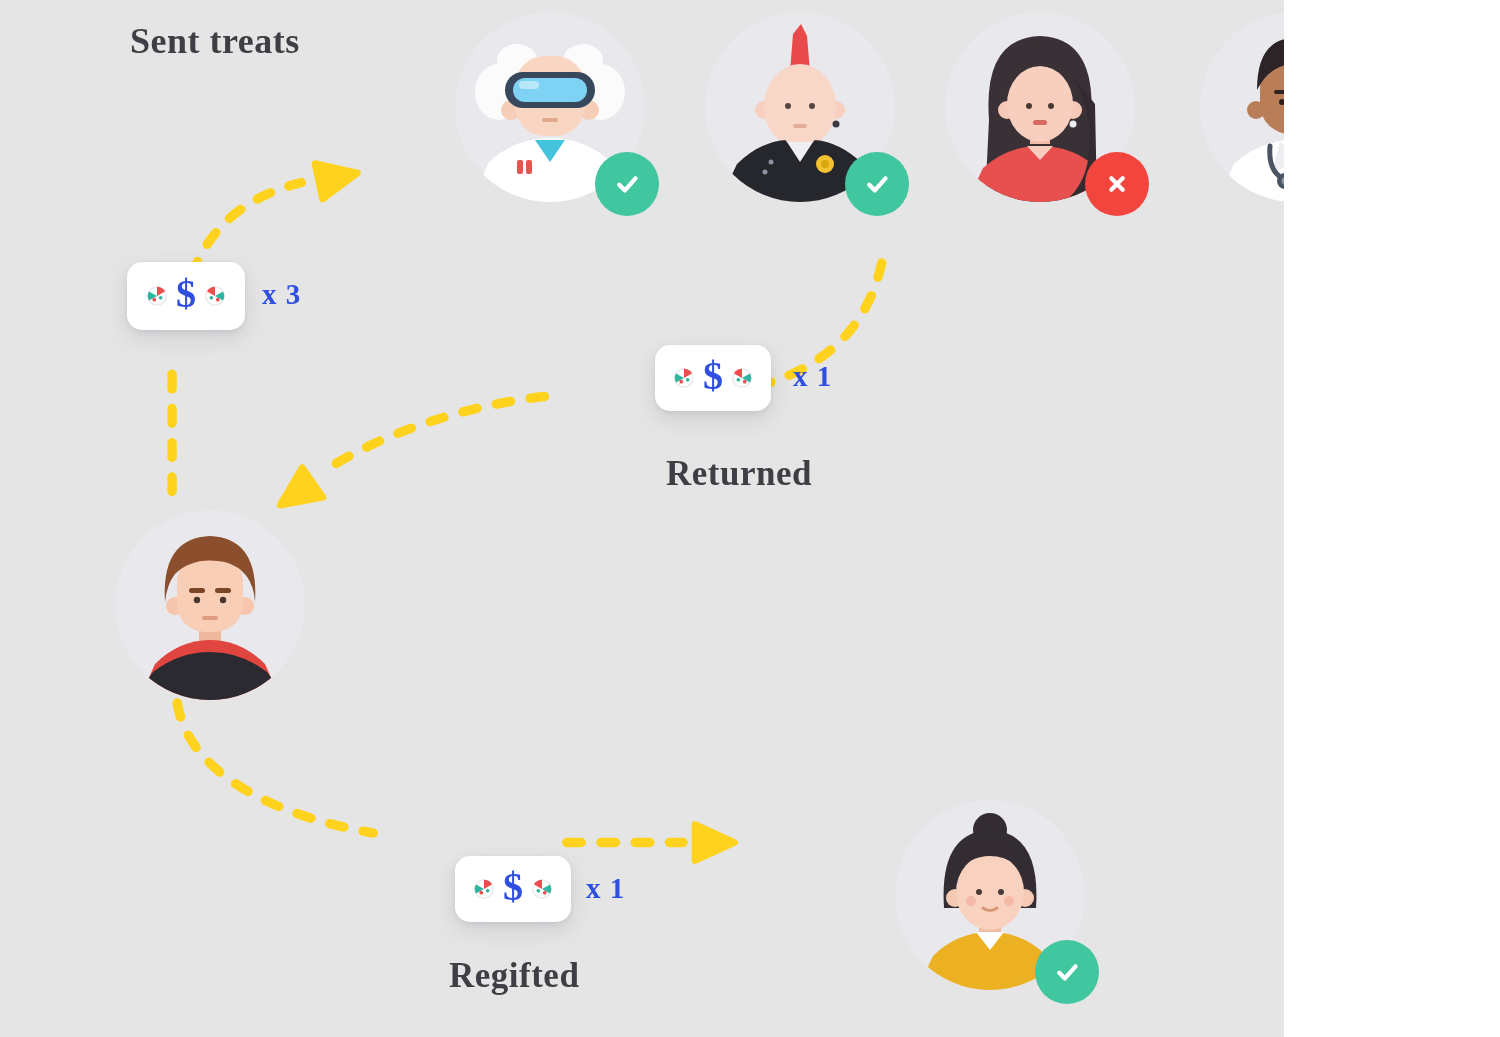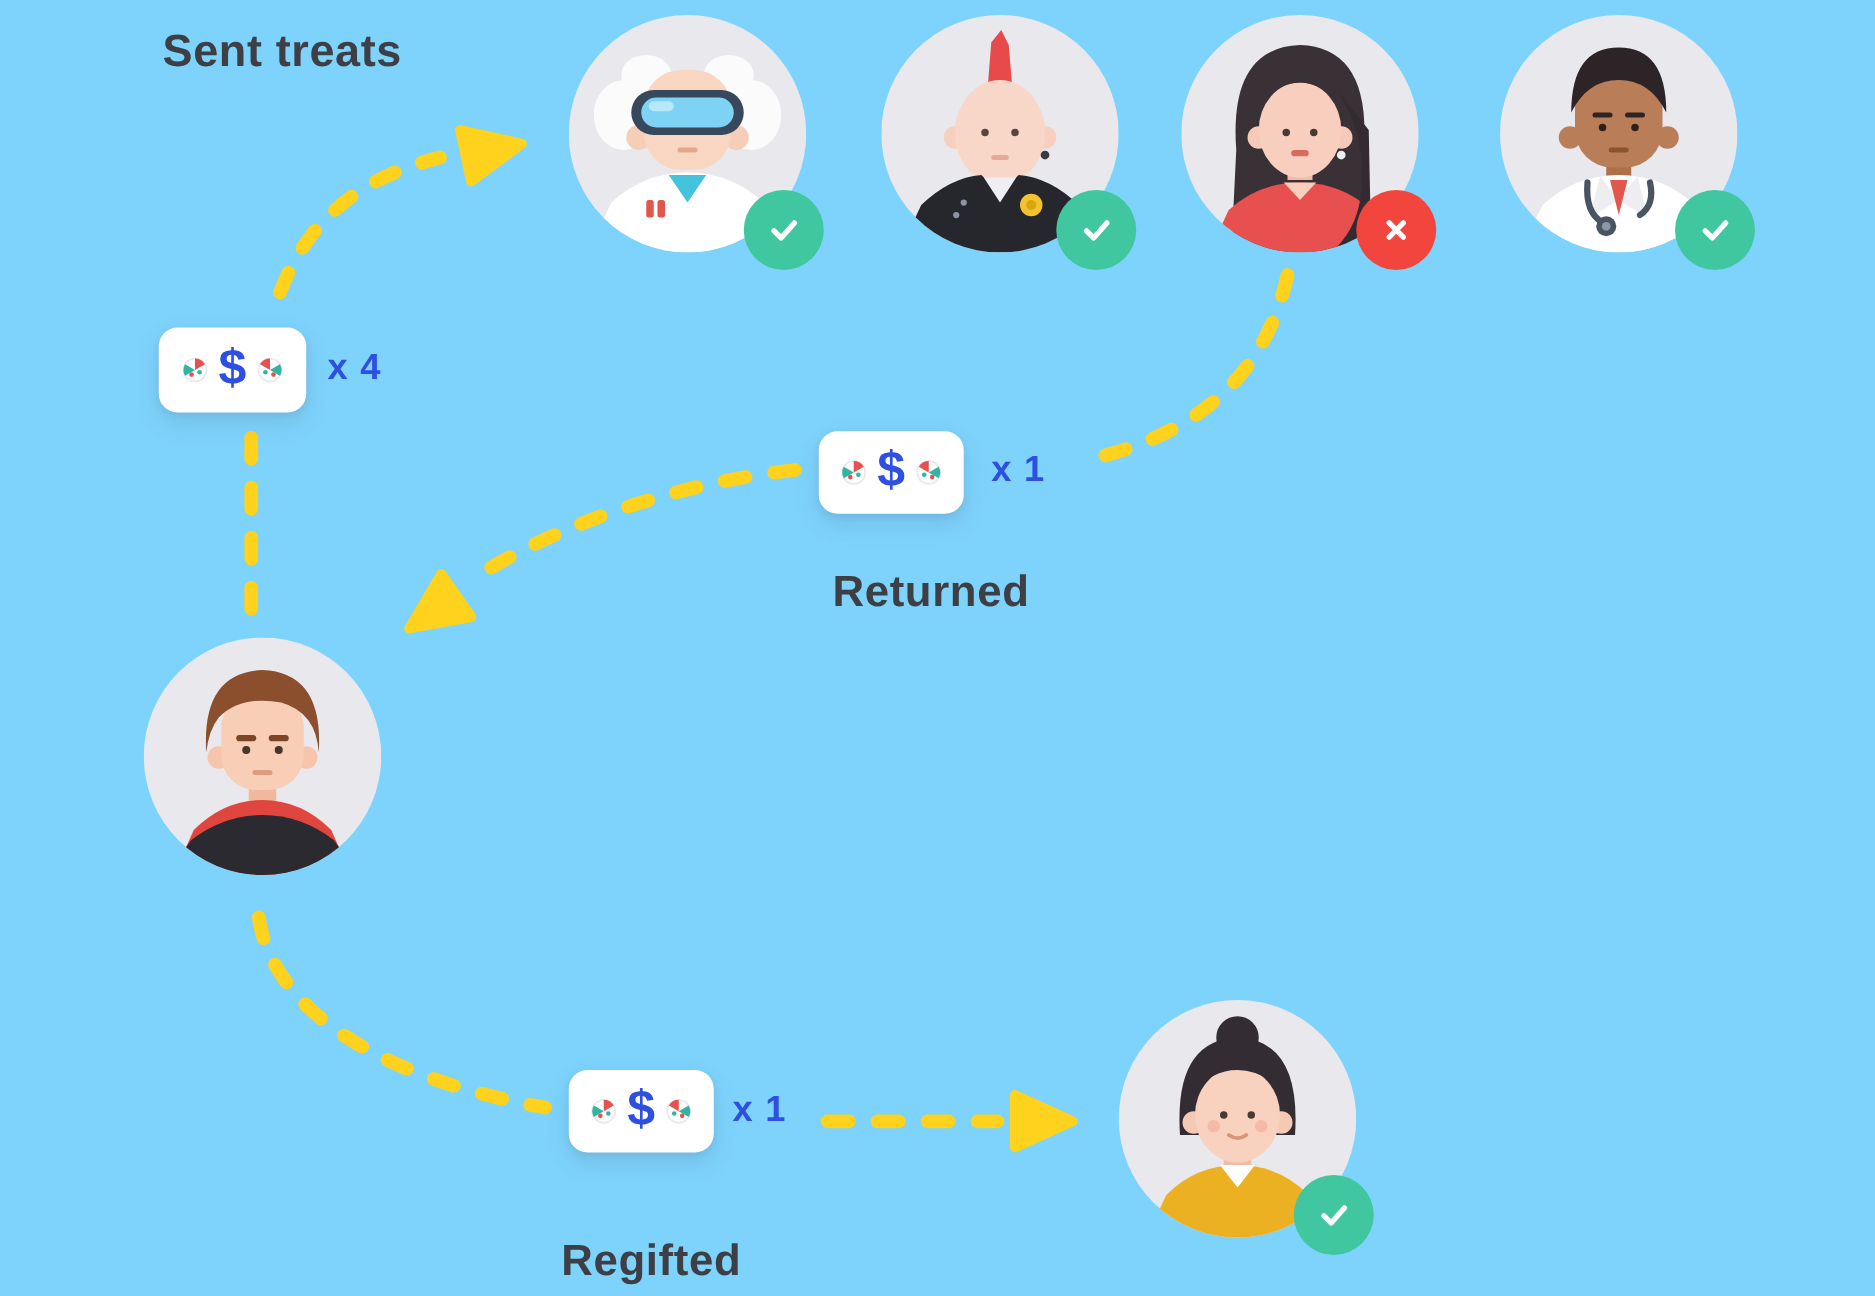--- a/index.html
+++ b/index.html
@@ -1,18 +1,18 @@
 <!DOCTYPE html>
 <html><head>
 <meta charset="utf-8">
 <style>
   html,body{margin:0;padding:0;background:#fff;}
   .canvas{
-    position:relative;width:1500px;height:1037px;background:#7dd3fc;overflow:hidden;
-    font-family:Liberation Sans, sans-serif;
+    position:relative;width:1284px;height:1037px;background:#e5e5e5;overflow:hidden;
+    font-family:Liberation Serif, serif;
   }
   .layer{position:absolute;left:0;top:0;width:100%;height:100%;}
   .arrows{z-index:1;pointer-events:none;}
   .content{z-index:2;}
   .title{
     position:absolute;left:130px;top:20px;font-size:36px;font-weight:700;color:#3E3F44;letter-spacing:.5px;
   }
   .flow-label{
     position:absolute;font-size:35px;font-weight:700;color:#3E3F44;letter-spacing:.5px;
   }
@@ -212,21 +212,21 @@
       </svg>
       <span class="dollar">$</span>
       <svg class="candy flip" viewBox="0 0 24 24">
         <circle cx="12" cy="12" r="10" fill="#FFFFFF" stroke="#E8E8EE" stroke-width="1.5"></circle>
         <path d="M12 12 L12 2 A10 10 0 0 1 20.66 7 Z" fill="#E8504F"></path>
         <path d="M12 12 L3.34 17 A10 10 0 0 1 3.34 7 Z" fill="#2FB5A0"></path>
         <circle cx="9" cy="16" r="2" fill="#E8504F"></circle>
         <circle cx="16" cy="14" r="2" fill="#2FB5A0"></circle>
       </svg>
     </div>
-    <div class="count" style="left:262px;top:278px;">x 4</div>
+    <div class="count" style="left:262px;top:278px;">x 3</div>
 
     <div class="card" style="left:655px;top:345px;width:116px;height:66px;">
       <svg class="candy" viewBox="0 0 24 24">
         <circle cx="12" cy="12" r="10" fill="#FFFFFF" stroke="#E8E8EE" stroke-width="1.5"></circle>
         <path d="M12 12 L12 2 A10 10 0 0 1 20.66 7 Z" fill="#E8504F"></path>
         <path d="M12 12 L3.34 17 A10 10 0 0 1 3.34 7 Z" fill="#2FB5A0"></path>
         <circle cx="9" cy="16" r="2" fill="#E8504F"></circle>
         <circle cx="16" cy="14" r="2" fill="#2FB5A0"></circle>
       </svg>
       <span class="dollar">$</span>
@@ -277,21 +277,21 @@
       <span class="dollar">$</span>
       <svg class="candy flip" viewBox="0 0 24 24">
         <circle cx="12" cy="12" r="10" fill="#FFFFFF" stroke="#E8E8EE" stroke-width="1.5"></circle>
         <path d="M12 12 L12 2 A10 10 0 0 1 20.66 7 Z" fill="#E8504F"></path>
         <path d="M12 12 L3.34 17 A10 10 0 0 1 3.34 7 Z" fill="#2FB5A0"></path>
         <circle cx="9" cy="16" r="2" fill="#E8504F"></circle>
         <circle cx="16" cy="14" r="2" fill="#2FB5A0"></circle>
       </svg>
     </div>
     <div class="count" style="left:586px;top:872px;">x 1</div>
-    <div class="flow-label" style="left:449px;top:989px;">Regifted</div>
+    <div class="flow-label" style="left:449px;top:956px;">Regifted</div>
 
     <div class="avatar" style="left:895px;top:800px;">
       <svg viewBox="0 0 190 190">
         <defs>
             <clipPath id="cpBun">
               <circle cx="95" cy="95" r="95"></circle>
             </clipPath>
           </defs>
         <circle cx="95" cy="95" r="95" fill="#E8E8ED"></circle>
         <g clip-path="url(#cpBun)">

